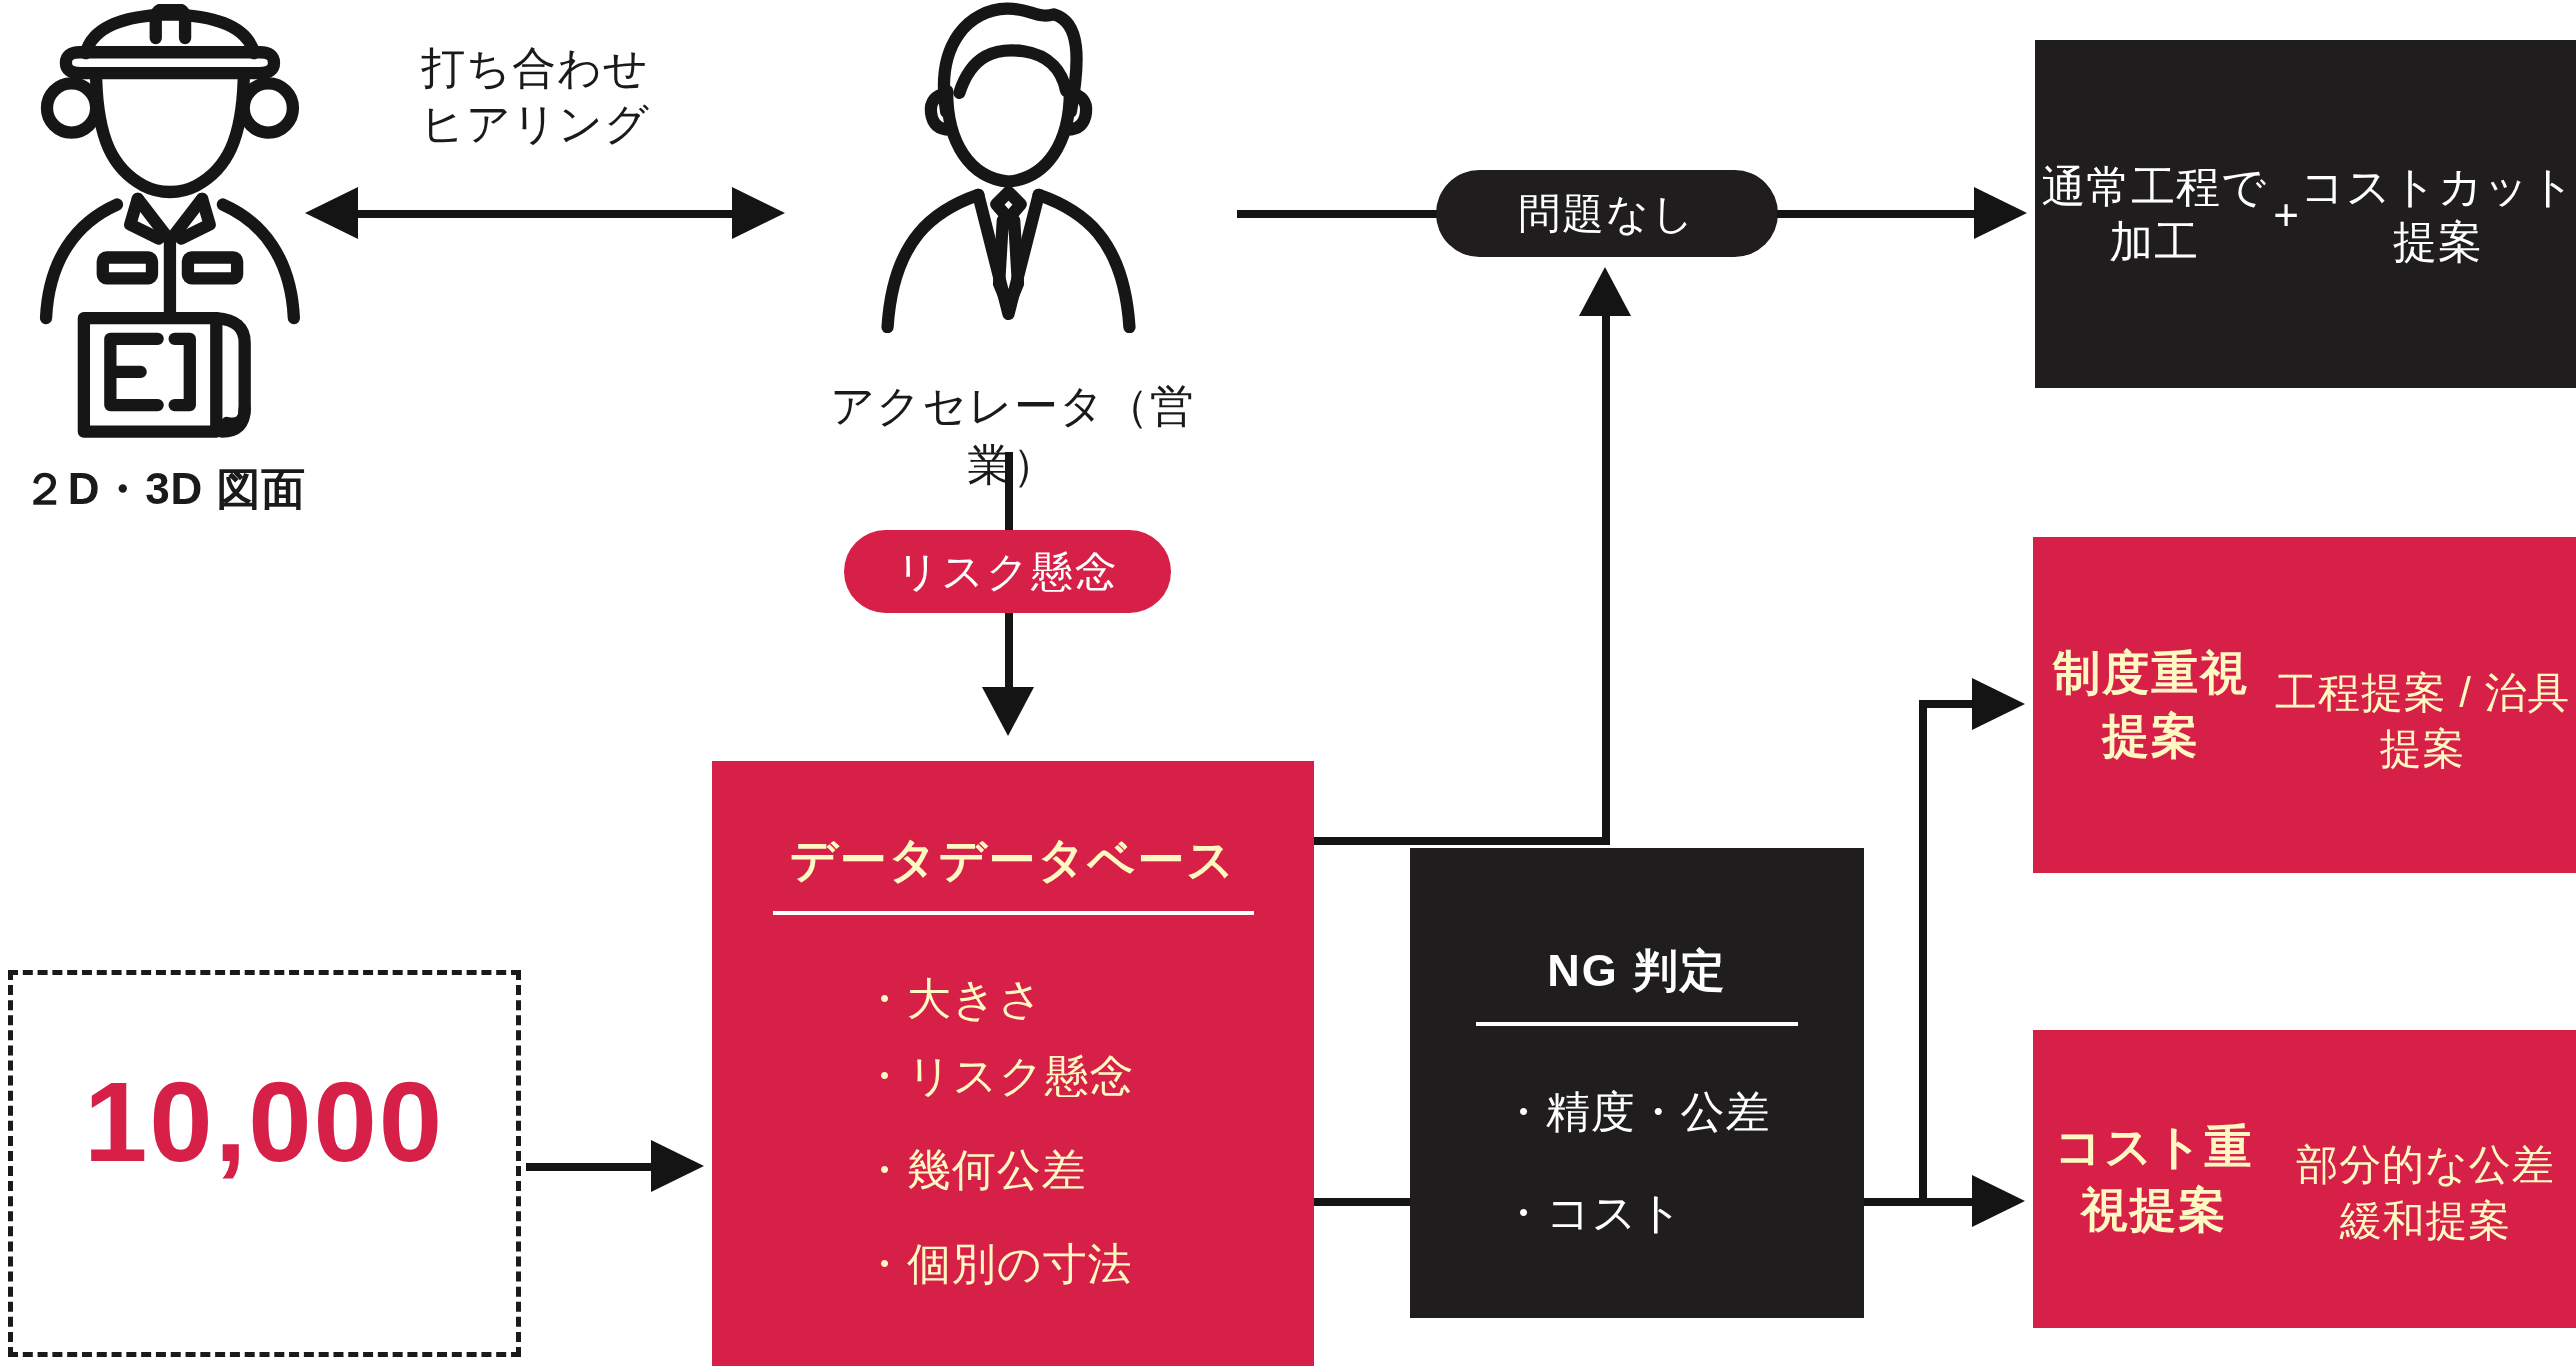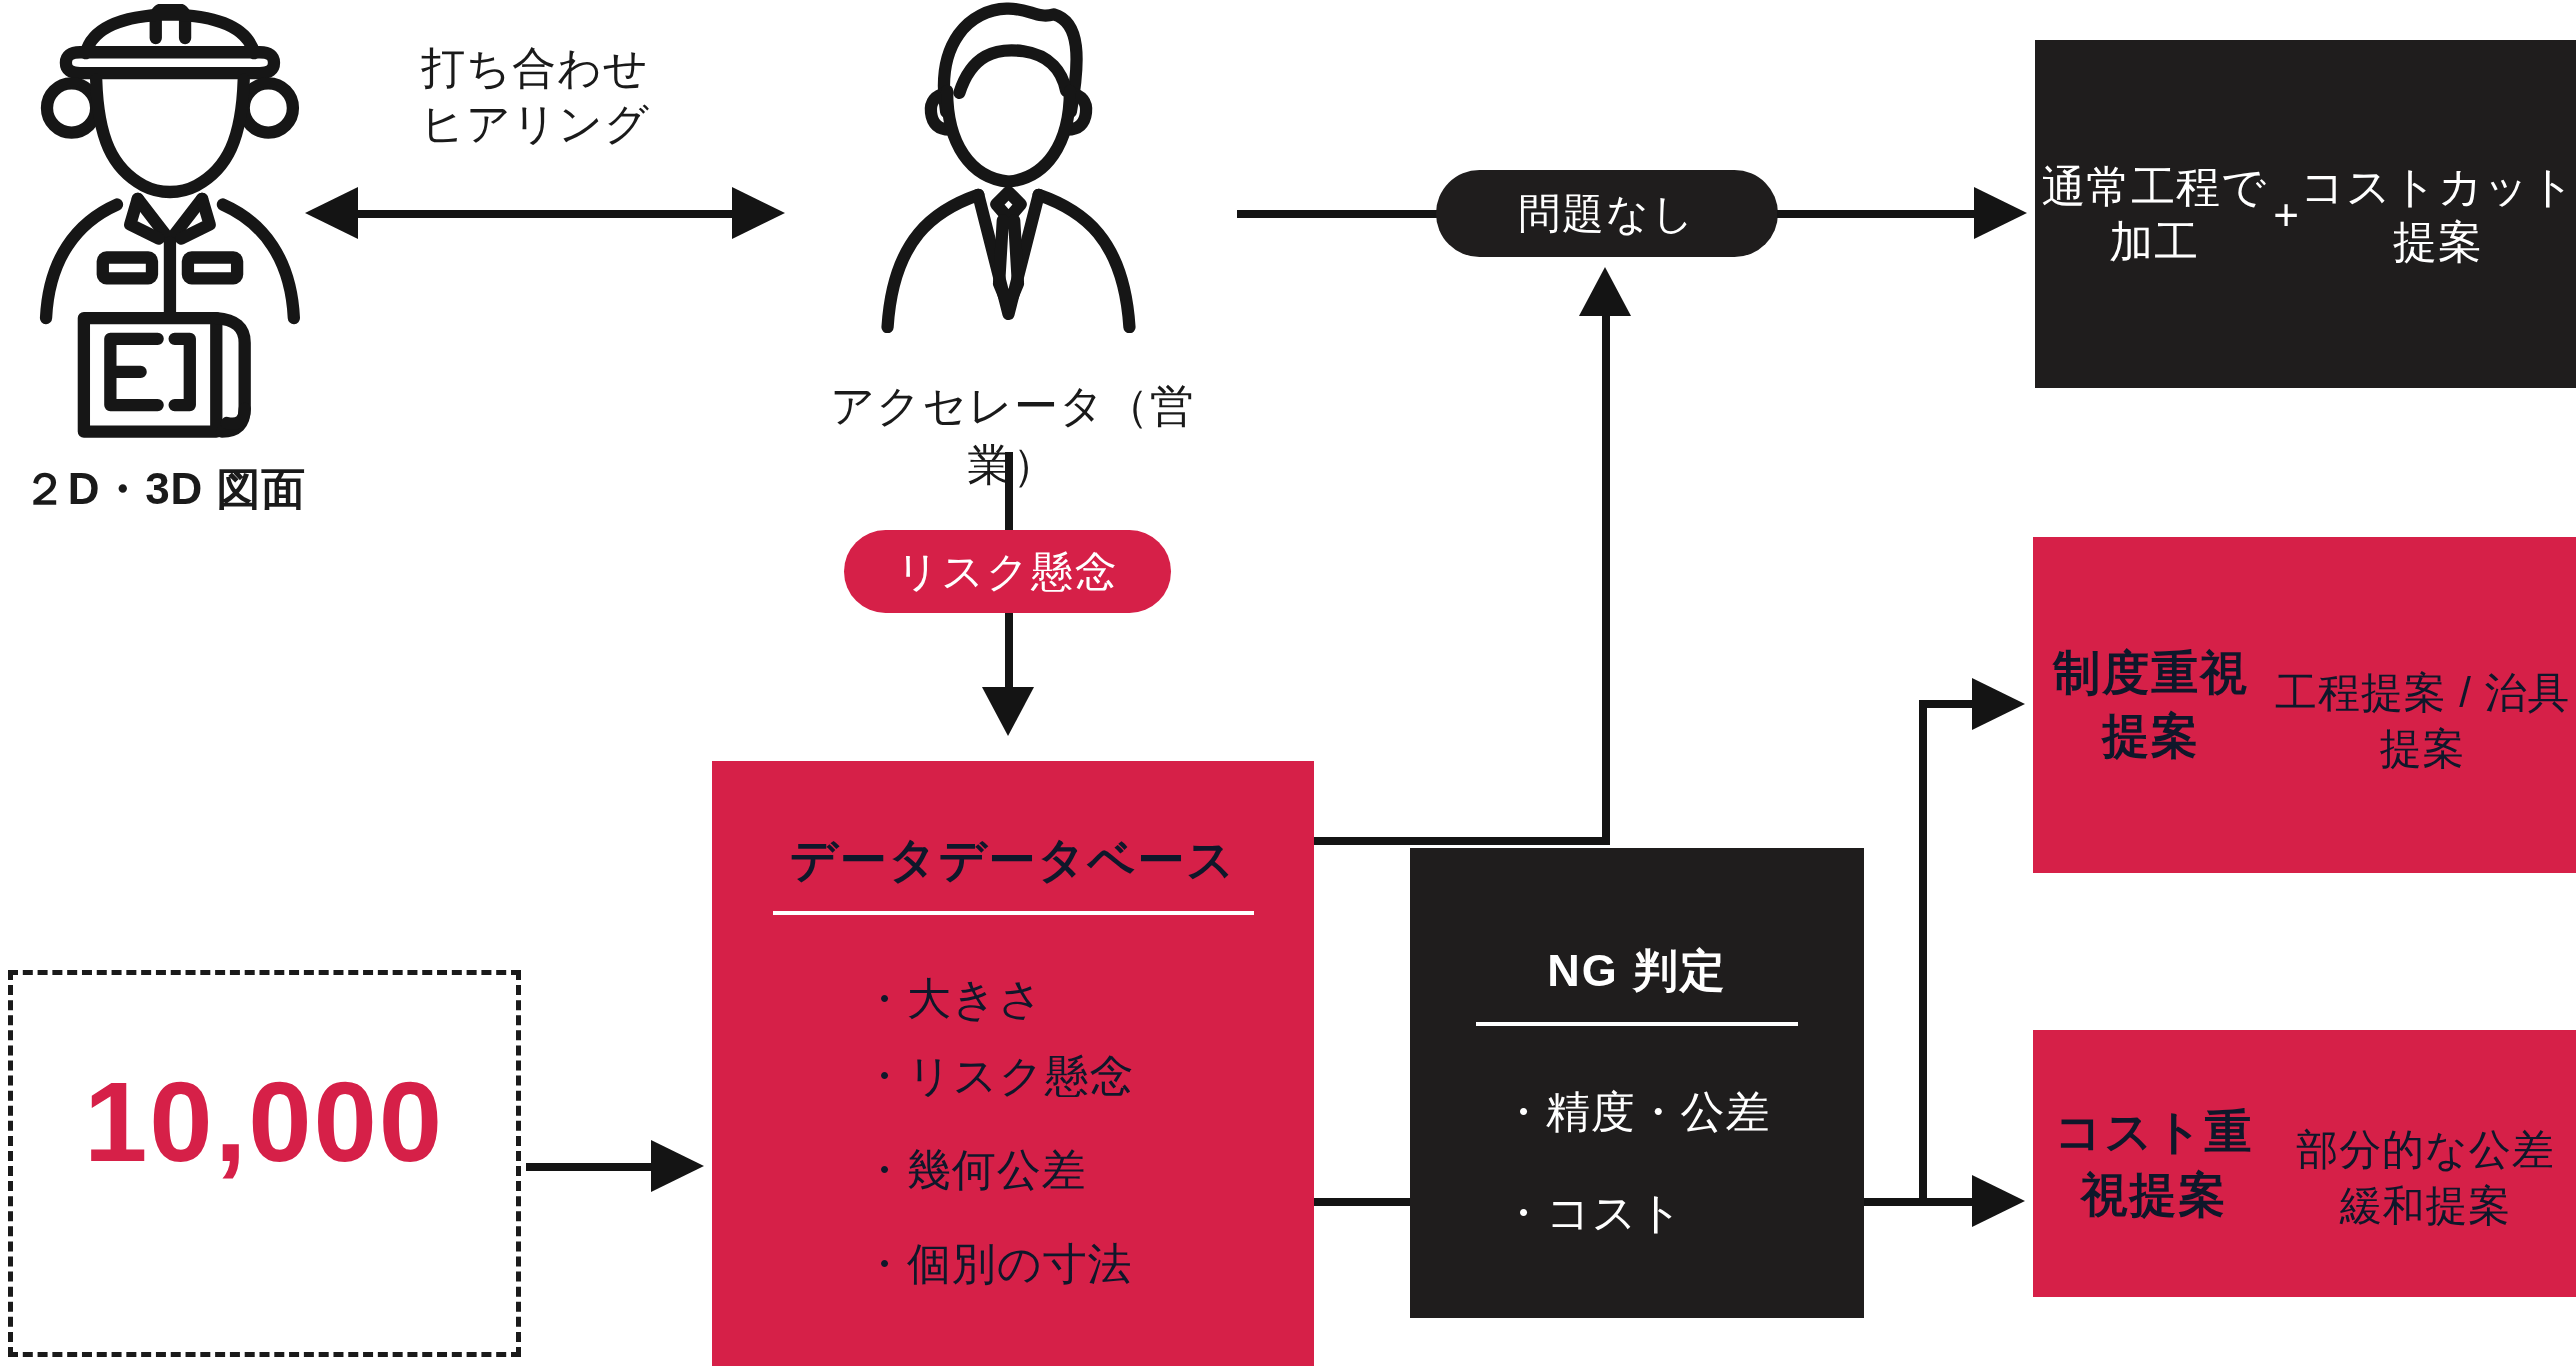--- a/index.html
+++ b/index.html
@@ -11,21 +11,21 @@
   .line{position:absolute;background:#141414;}
   .head-right{position:absolute;width:0;height:0;border-top:26.5px solid transparent;border-bottom:26.5px solid transparent;border-left:53px solid #141414;}
   .head-left{position:absolute;width:0;height:0;border-top:26.5px solid transparent;border-bottom:26.5px solid transparent;border-right:53px solid #141414;}
   .head-up{position:absolute;width:0;height:0;border-left:26.5px solid transparent;border-right:26.5px solid transparent;border-bottom:49px solid #141414;}
   .head-down{position:absolute;width:0;height:0;border-left:26.5px solid transparent;border-right:26.5px solid transparent;border-top:49px solid #141414;}
   .pill{
     position:absolute;display:flex;align-items:center;justify-content:center;
     color:#ffffff;font-size:42px;font-weight:500;letter-spacing:1.9px;
   }
   .blackbox{position:absolute;background:#1F1D1D;color:#fff;}
-  .redbox{position:absolute;background:#D62048;color:#0f172a;}
+  .redbox{position:absolute;background:#D62048;color:#fef9c3;}
   .center-col{display:flex;align-items:center;justify-content:center;text-align:center;}
   .box-title{font-size:47px;font-weight:700;letter-spacing:1.9px;}
   .box-sub{font-size:42px;font-weight:500;letter-spacing:0.9px;}
   .rule{background:#ffffff;height:3.8px;}
   .bullets{list-style:none;margin:0;padding:0;font-size:44px;font-weight:500;letter-spacing:0.9px;}
   .label{position:absolute;font-size:44px;font-weight:500;letter-spacing:0.9px;}
   .iconsvg{stroke:#161616;fill:none;stroke-linecap:round;stroke-linejoin:round;}
 </style>
 </head>
 <body>
@@ -136,19 +136,19 @@
   <div class="head-right" style="left:1972px;top:1175px;"></div>
   <div class="line" style="left:1919px;top:700px;width:7.6px;height:505px;"></div>
   <div class="line" style="left:1919px;top:700px;width:57px;height:7.6px;"></div>
   <div class="head-right" style="left:1972px;top:678px;"></div>
 
   <div class="redbox center-col" style="left:2033px;top:537px;width:543px;height:336px;">
     <div class="box-title">制度重視提案</div>
     <div class="box-sub" style="margin-top:32px;">工程提案 / 治具提案</div>
   </div>
 
-  <div class="redbox center-col" style="left:2033px;top:1030px;width:543px;height:267px;">
+  <div class="redbox center-col" style="left:2033px;top:1030px;width:543px;height:298px;">
     <div class="box-title">コスト重視提案</div>
     <div class="box-sub" style="margin-top:28px;">部分的な公差緩和提案</div>
   </div>
 
 </div>
 
 
 </body></html>

